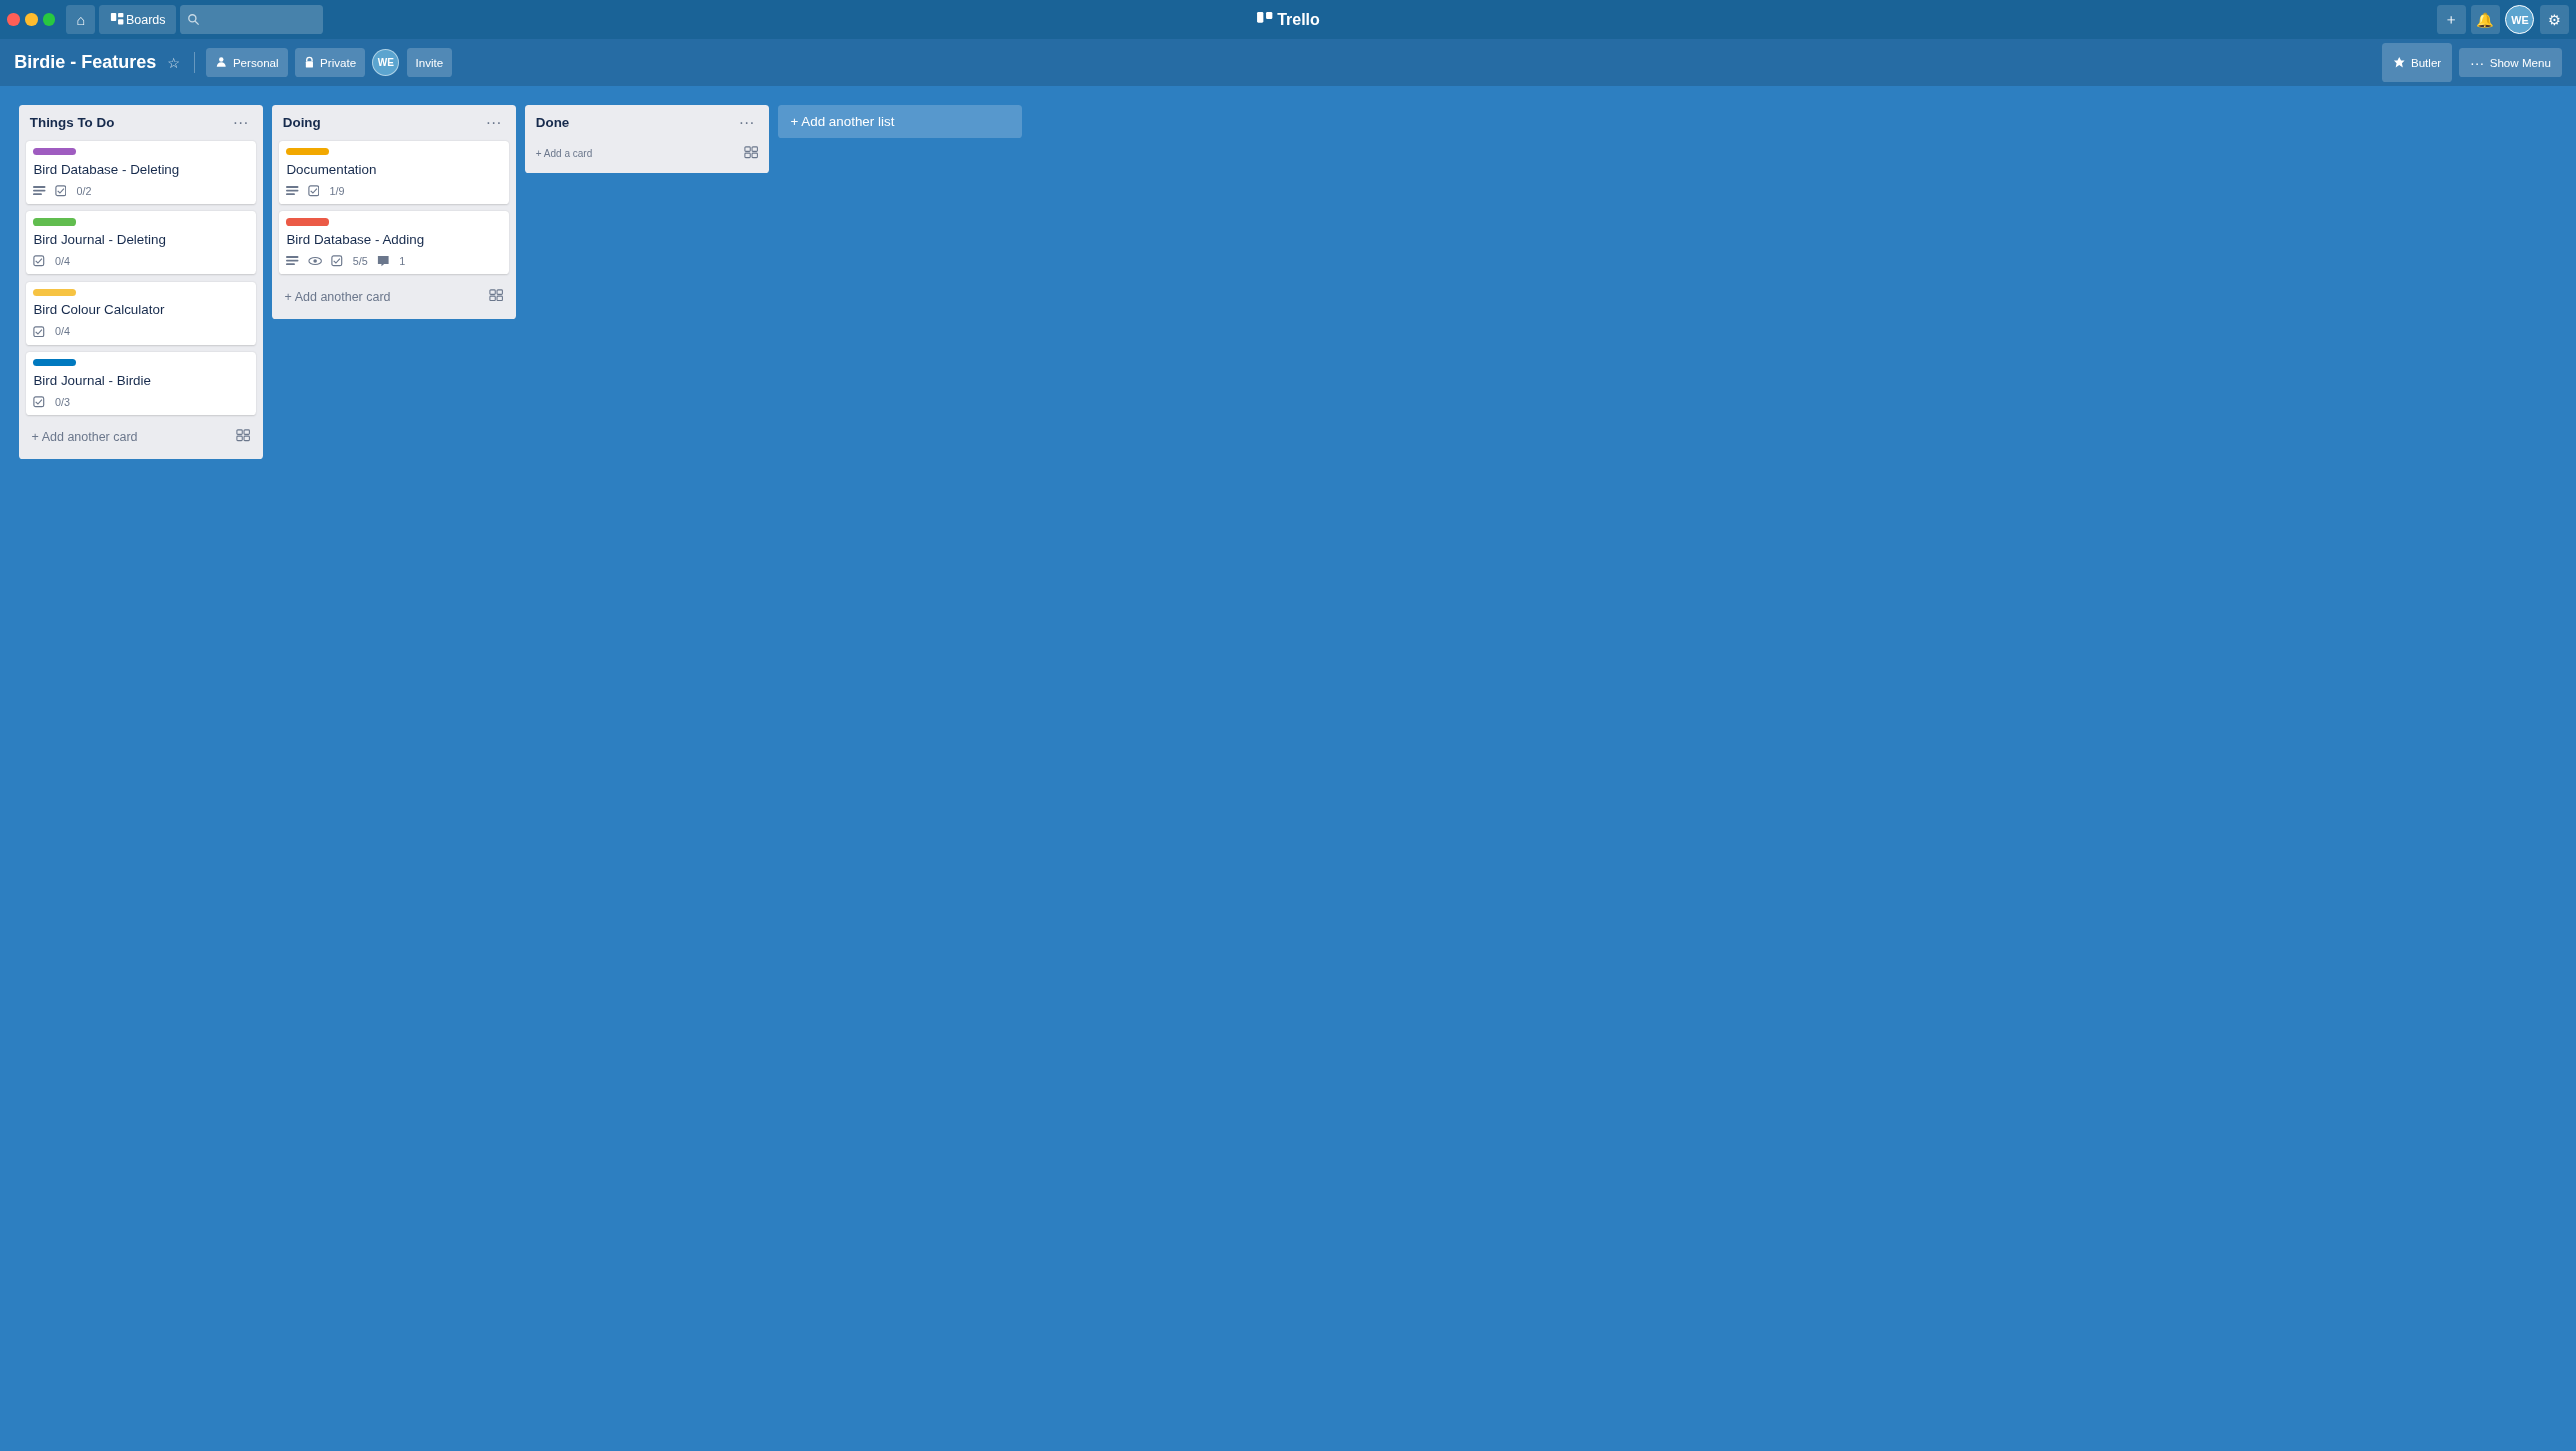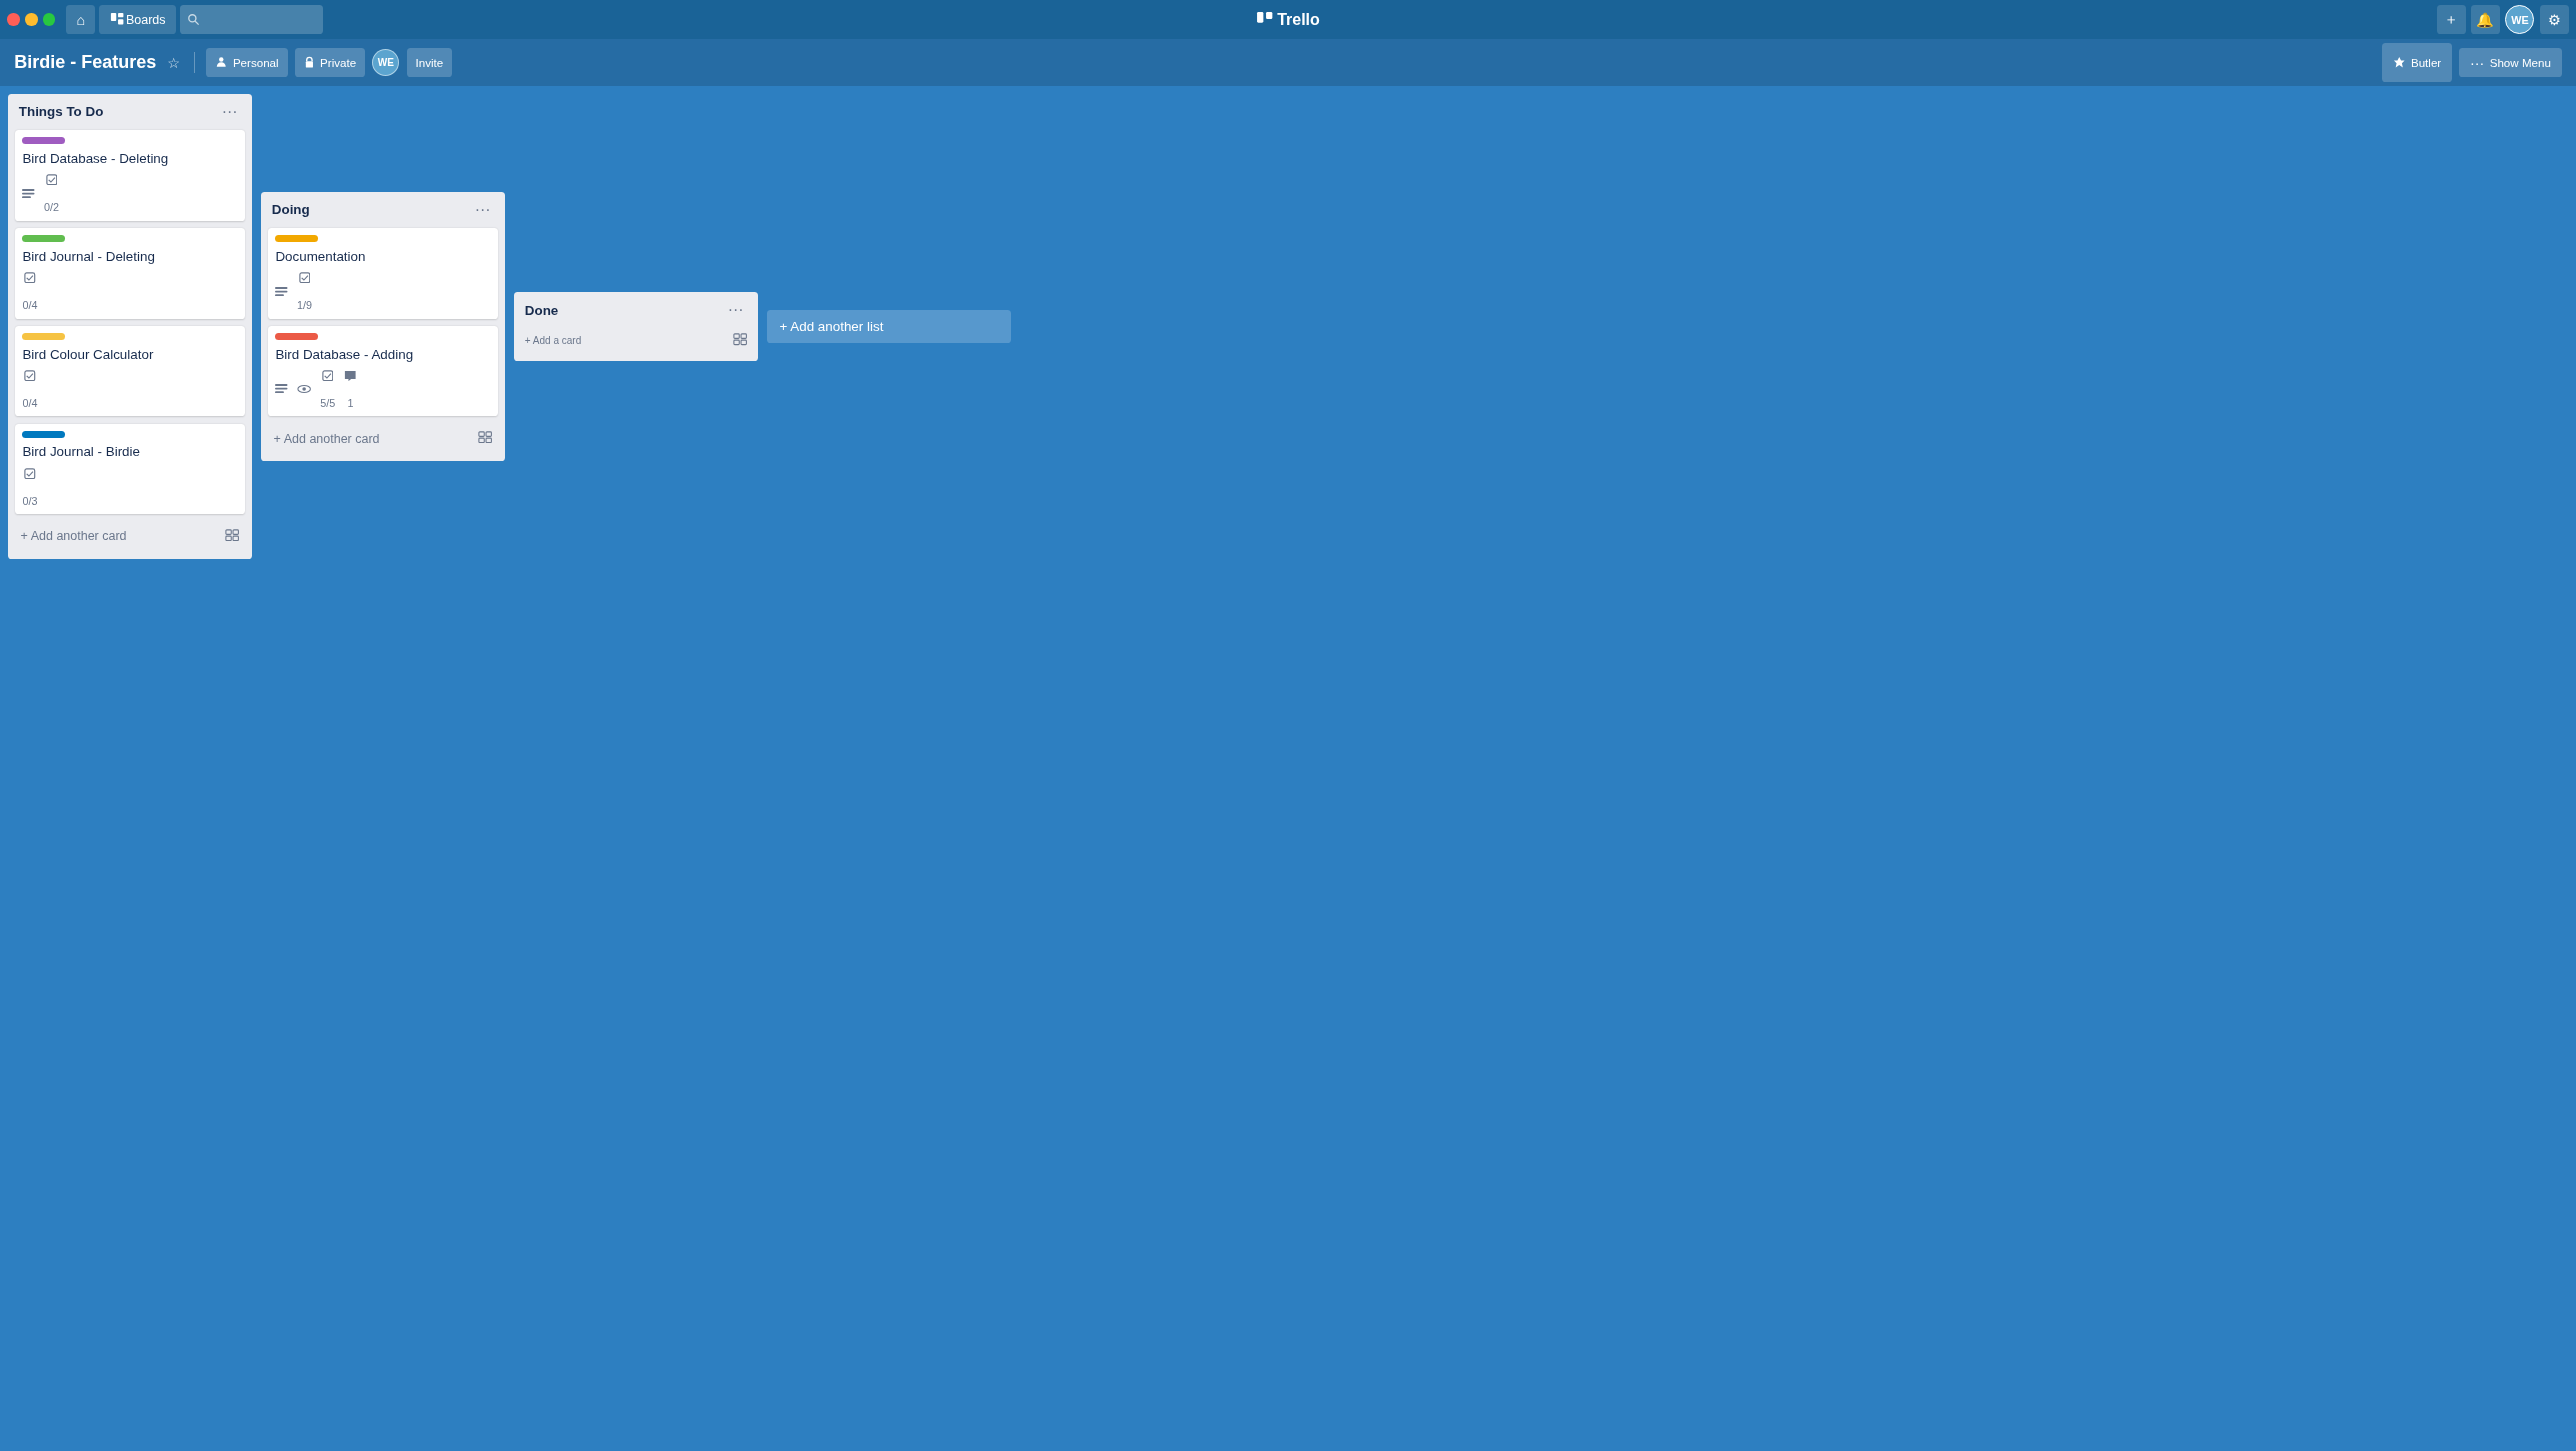--- a/index.html
+++ b/index.html
@@ -99,23 +99,23 @@
     .show-menu-btn {
       background: rgba(255,255,255,0.2);
       border: none; border-radius: 3.6px;
       color: white; padding: 3.6px 10.8px; cursor: pointer;
       font-size: 11.6px; display: flex; align-items: center; gap: 5.4px;
       height: 29px;
     }
 
     
     .board-content {
-      padding: 8px;
-      display: flex;
-      align-items: center;
+      padding: 19px;
+      display: flex;
+      align-items: flex-start;
       gap: 9px;
       overflow-x: auto;
     }
 
     
     .list {
       background: #ebecf0;
       border-radius: 3.6px;
       width: 244px;
       min-width: 244px;
@@ -163,22 +163,21 @@
     .card-meta {
       display: flex;
       align-items: center;
       gap: 9px;
       color: #6b778c;
       font-size: 10.8px;
     }
     .card-meta-item {
       display: flex;
       align-items: center;
-      gap: 16px;
-      flex-direction: column;
+      gap: 10px;
     }
 
     
     .add-card-btn {
       display: flex;
       align-items: center;
       justify-content: space-between;
       padding: 7.2px 5.4px;
       color: #6b778c;
       cursor: pointer;

